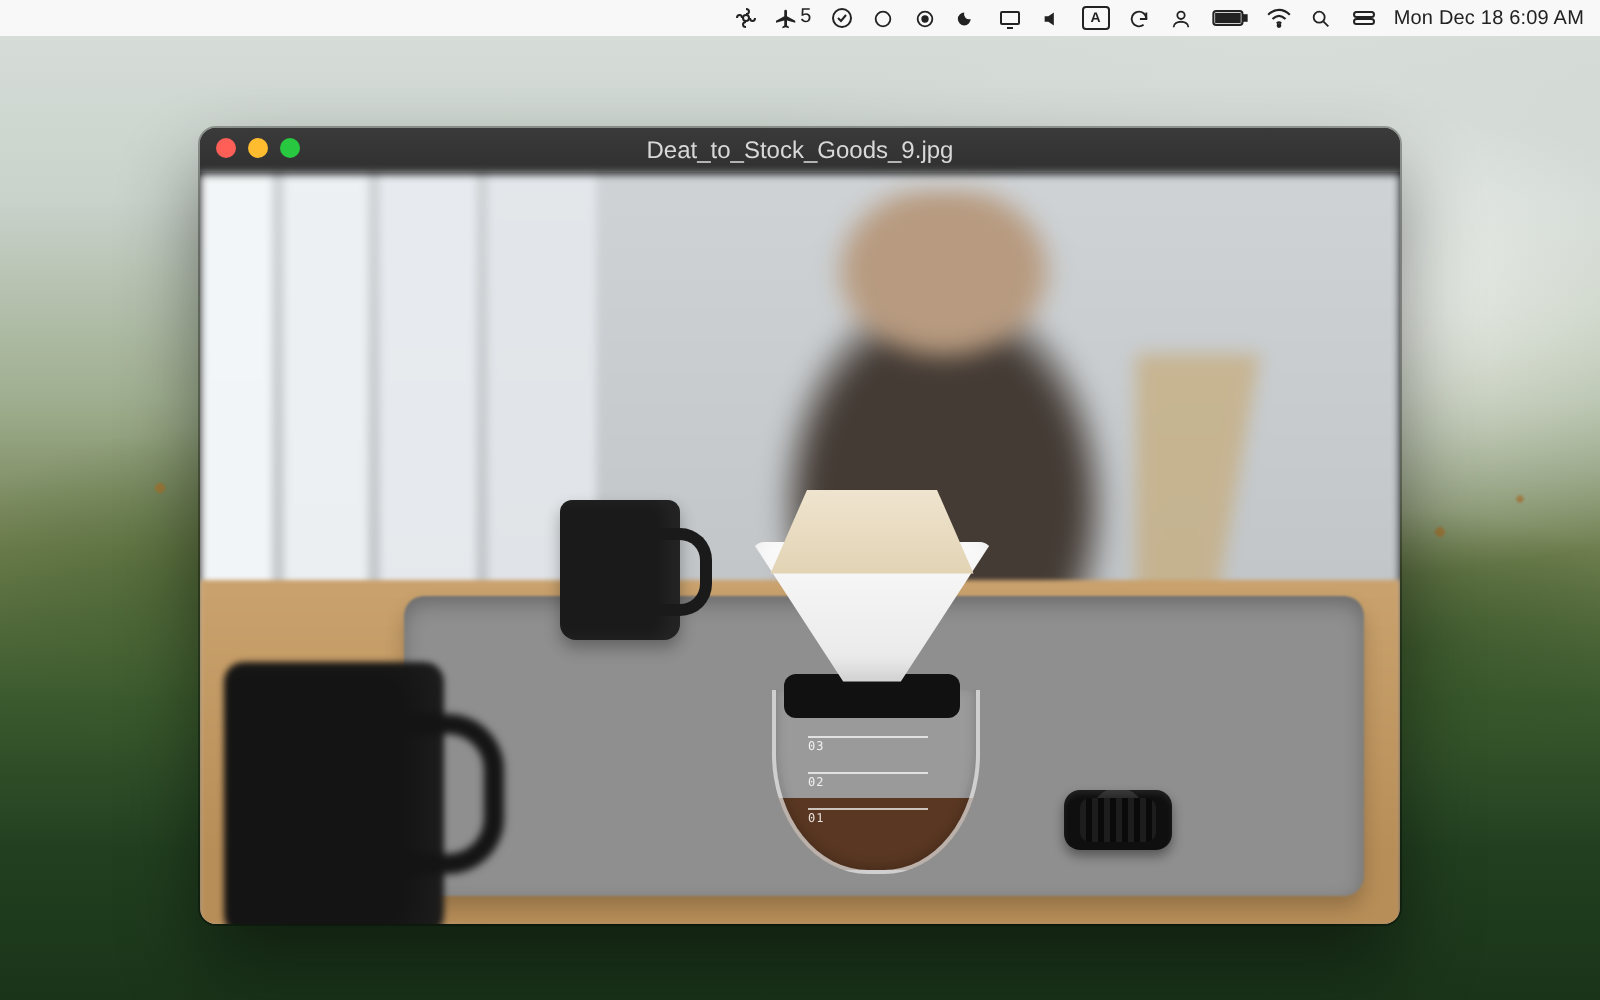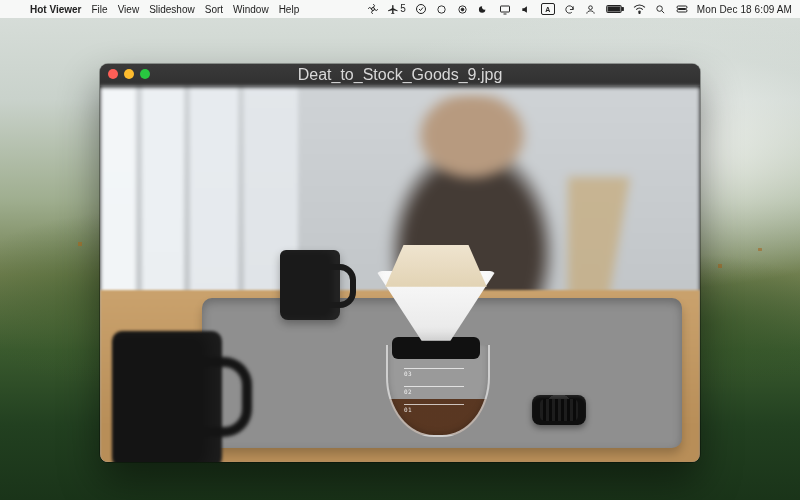--- a/index.html
+++ b/index.html
@@ -55,21 +55,21 @@
   .titlebar{
     height:22px;background:linear-gradient(#3a3a3a,#303030);
     display:flex;align-items:center;position:relative;
     border-bottom:1px solid #1a1a1a;
   }
   .traffic{display:flex;gap:6px;position:absolute;left:8px;top:5px;}
   .traffic span{width:10px;height:10px;border-radius:50%;}
   .tl-close{background:#ff5f57;}
   .tl-min{background:#febc2e;}
   .tl-max{background:#28c840;}
-  .win-title{flex:1;text-align:center;font-size:16px;color:#d8d8d8;}
+  .win-title{flex:1;text-align:center;font-size:12px;color:#d8d8d8;}
   .content{position:relative;width:100%;height:calc(100% - 22px);background:#111;}
 
   
   .photo{
     position:absolute;inset:0;
     background:
       
       linear-gradient(90deg, rgba(245,248,250,0.95) 0 6%, rgba(0,0,0,0) 6% 7%,
                              rgba(240,244,247,0.9) 7% 14%, rgba(0,0,0,0) 14% 15%,
                              rgba(236,240,244,0.85) 15% 23%, rgba(0,0,0,0) 23% 24%,
@@ -146,30 +146,20 @@
     font-family:Menlo,monospace;}
   .carafe .ticks div{border-top:1px solid rgba(255,255,255,.7);margin-top:9px;padding-top:1px;}
 
 </style>
 </head>
 <body>
 
 <div class="desktop" data-name="desktop-wallpaper"></div>
 
 <div class="menubar" data-name="macos-menubar">
-  <div class="left">
-    <span data-name="apple-menu-icon"></span>
-    <span class="appname" data-name="app-name">Hot Viewer</span>
-    <span data-name="menu-file">File</span>
-    <span data-name="menu-view">View</span>
-    <span data-name="menu-slideshow">Slideshow</span>
-    <span data-name="menu-sort">Sort</span>
-    <span data-name="menu-window">Window</span>
-    <span data-name="menu-help">Help</span>
-  </div>
   <div class="spacer"></div>
   <div class="right">
     <span data-name="fan-control-icon">
       <svg width="12" height="12" viewBox="0 0 24 24" fill="none" stroke="#222" stroke-width="2">
           <circle cx="12" cy="12" r="3"></circle>
           <path d="M12 3c4 0 4 5 0 5M12 21c-4 0-4-5 0-5M3 12c0-4 5-4 5 0M21 12c0 4-5 4-5 0"></path>
         </svg>
     </span>
     <span data-name="airplane-mode-icon" style="display:flex;align-items:center;gap:1px;">
       <svg width="11" height="11" viewBox="0 0 24 24" fill="#222">

